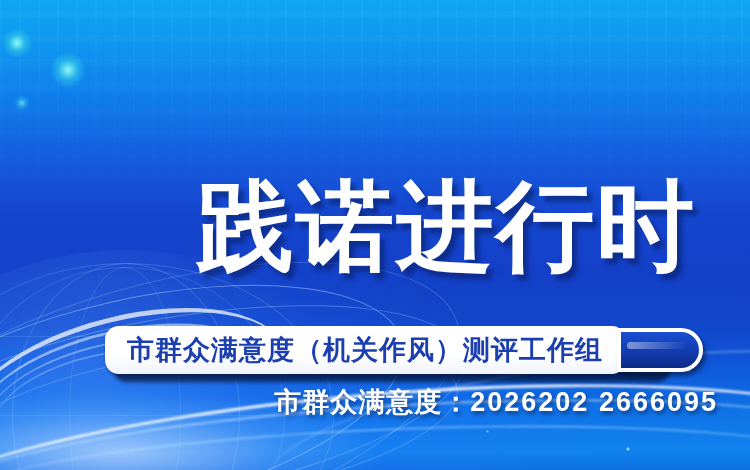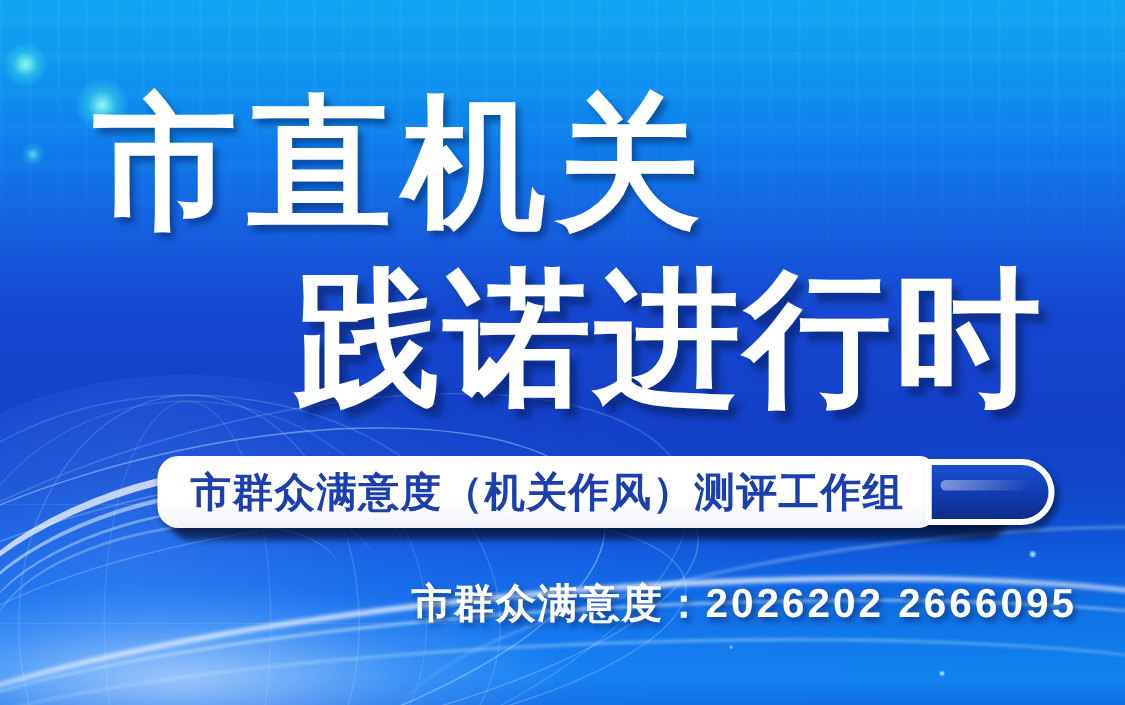--- a/index.html
+++ b/index.html
@@ -148,21 +148,21 @@
     line-height:1;
     letter-spacing:2px;
     color:#ffffff;
     text-shadow:5px 6px 4px rgba(8,30,95,.55);
     white-space:nowrap;
     text-align:center;
   }
 
   
   .banner-wrap{
-    position:absolute;left:105px;top:304px;z-index:6;
+    position:absolute;left:105px;top:326px;z-index:6;
     height:52px;
   }
   .banner-shadow{
     position:absolute;left:8px;top:8px;
     width:558px;height:48px;border-radius:14px;
     background:rgba(4,16,48,.70);
     filter:blur(2px);
   }
   .banner{
     position:relative;
@@ -244,21 +244,20 @@
     <div class="ray ray-c"></div>
     <div class="ray ray-b"></div>
     <div class="ray ray-a"></div>
 
     <div class="spark sp1"></div>
     <div class="spark sp2"></div>
     <div class="spark sp3"></div>
   </div>
 
   <div class="headline">
-    <div class="line1">市直机关</div>
     <div class="line2">践诺进行时</div>
   </div>
 
   <div class="banner-wrap">
     <div class="banner-shadow"></div>
     <div class="banner">
       <span class="banner-text">市群众满意度（机关作风）测评工作组</span>
     </div>
     <div class="banner-cap"></div>
   </div>

